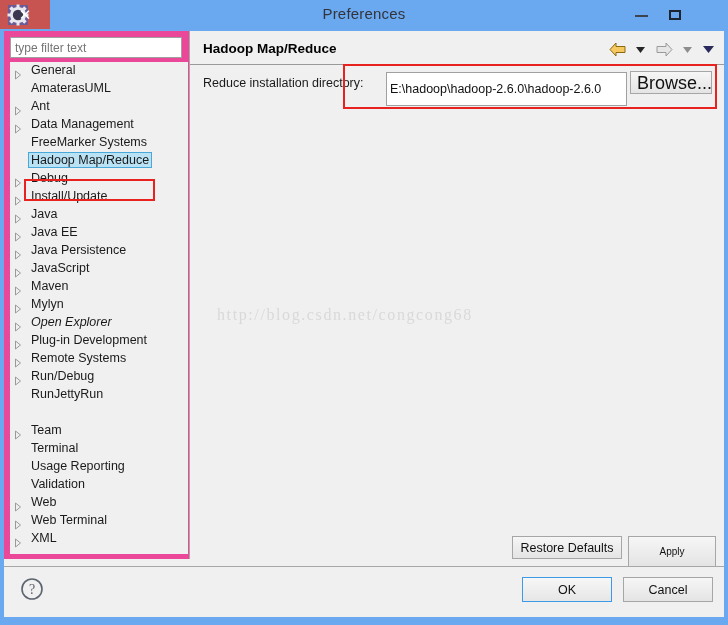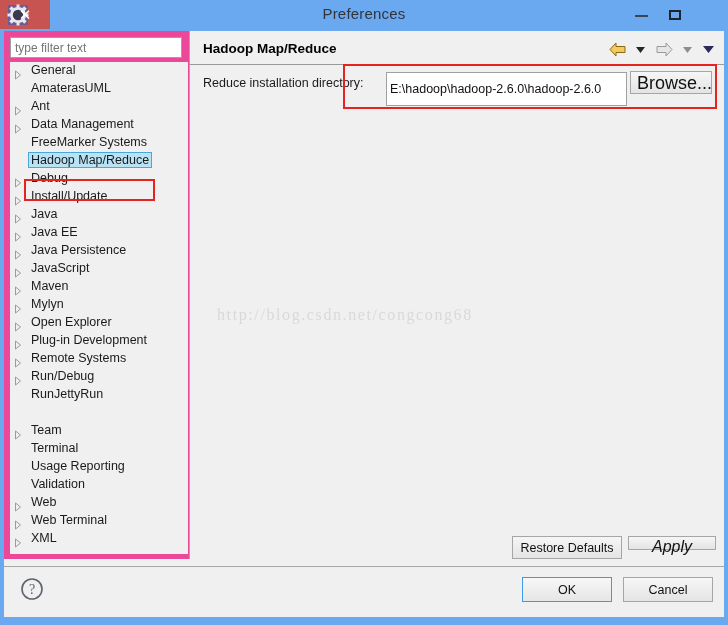--- a/index.html
+++ b/index.html
@@ -247,29 +247,28 @@
     border: 1px solid #a6a6a6;
     box-sizing: border-box;
     font-family: "Liberation Sans", sans-serif;
     font-size: 12.5px;
     color: #111111;
     cursor: default;
   }
   #apply-btn {
     position: absolute;
     left: 438px; top: 505px;
-    width: 88px; height: 14px;
+    width: 88px; height: 31px;
     background: linear-gradient(#f6f6f6, #e4e4e4);
     border: 1px solid #a6a6a6;
     box-sizing: border-box;
     font-family: "Liberation Sans", sans-serif;
-    font-size: 16px;
+    font-size: 10px;
     color: #111111;
     cursor: default;
-    font-style: italic;
   }
 
   
   #bottom-rule {
     position: absolute;
     left: 0; top: 535px;
     width: 720px; height: 1px;
     background: #a7a7a7;
   }
   #bottom-bar {
@@ -429,21 +428,21 @@
                 <path d="M1.5 1 L6.5 5 L1.5 9 Z" fill="none" stroke="#9a9a9a" stroke-width="1"></path>
               </svg></span>
             <span class="tree-label">Maven</span>
           </div>
           <div class="tree-item" style="top: 234px; width: 178px;">
             <span style="position: absolute; left: 4px; top: 4px;"><svg width="8" height="10" viewBox="0 0 8 10">
                 <path d="M1.5 1 L6.5 5 L1.5 9 Z" fill="none" stroke="#9a9a9a" stroke-width="1"></path>
               </svg></span>
             <span class="tree-label">Mylyn</span>
           </div>
-          <div class="tree-item" style="top: 252px; width: 178px;">
+          <div class="tree-item" style="top: 252px; width: 178px; font-style: italic;">
             <span style="position: absolute; left: 4px; top: 4px;"><svg width="8" height="10" viewBox="0 0 8 10">
                 <path d="M1.5 1 L6.5 5 L1.5 9 Z" fill="none" stroke="#9a9a9a" stroke-width="1"></path>
               </svg></span>
             <span class="tree-label">Open Explorer</span>
           </div>
           <div class="tree-item" style="top: 270px; width: 178px;">
             <span style="position: absolute; left: 4px; top: 4px;"><svg width="8" height="10" viewBox="0 0 8 10">
                 <path d="M1.5 1 L6.5 5 L1.5 9 Z" fill="none" stroke="#9a9a9a" stroke-width="1"></path>
               </svg></span>
             <span class="tree-label">Plug-in Development</span>

